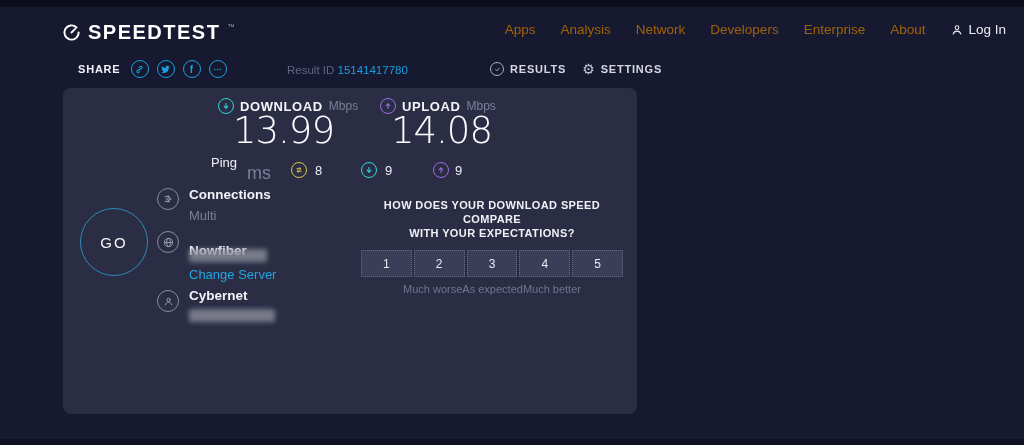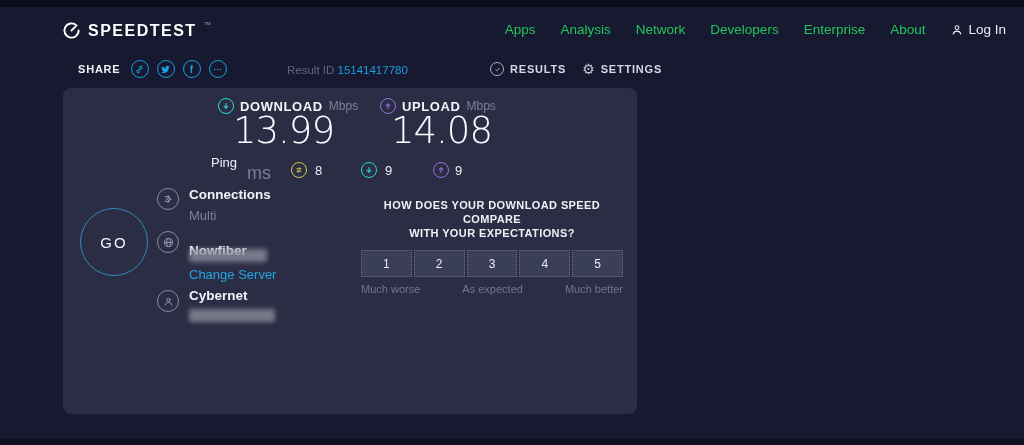--- a/index.html
+++ b/index.html
@@ -8,24 +8,24 @@
     position:relative; width:1024px; height:445px;
     background:#171930; overflow:hidden;
     font-family:"Liberation Sans", sans-serif;
     -webkit-font-smoothing:antialiased;
   }
   .strip-top { position:absolute; left:0; top:0; width:100%; height:7px; background:#0c0d1a; }
   .strip-bottom { position:absolute; left:0; bottom:0; width:100%; height:6px; background:#101120; }
 
   
   .logo { position:absolute; left:62px; top:21px; display:flex; align-items:center; gap:7px; }
-  .logo-text { color:#ffffff; font-size:16px; font-weight:bold; letter-spacing:1.5px; }
+  .logo-text { color:#ffffff; font-size:20px; font-weight:bold; letter-spacing:1.5px; }
   .logo-tm { color:#9aa0b5; font-size:7px; vertical-align:top; position:relative; top:-6px; }
   .nav { position:absolute; right:18px; top:22px; display:flex; align-items:center; gap:25px; }
-  .nav-item { color:#22c55e; font-size:13.5px; cursor:pointer; }
+  .nav-item { color:#a16207; font-size:13.5px; cursor:pointer; }
   .login { display:flex; align-items:center; gap:4px; color:#eceef5; font-size:13.5px; cursor:pointer; }
 
   
   .share-group { position:absolute; left:78px; top:60px; display:flex; align-items:center; gap:8px; }
   .share-label { color:#f0f2f7; font-size:11px; font-weight:bold; letter-spacing:0.8px; margin-right:2px; }
   .share-circle {
     width:18px; height:18px; border-radius:50%; border:1.5px solid #199fdd;
     display:flex; align-items:center; justify-content:center; cursor:pointer;
     color:#199fdd; font-weight:bold; font-size:10px;
   }
@@ -83,21 +83,21 @@
 
   
   .survey { position:absolute; left:298px; top:110px; width:262px; }
   .survey-title { color:#eff1f6; font-size:11px; font-weight:bold; letter-spacing:0.4px; text-align:center; line-height:14px; }
   .survey-row { display:flex; gap:2px; margin-top:10px; }
   .rating-btn {
     flex:1; height:27px; background:#3a3e58; border:1px dotted #676b84;
     color:#e9ebf3; font-size:12px; display:flex; align-items:center; justify-content:center;
     cursor:pointer; font-family:"Liberation Sans", sans-serif;
   }
-  .survey-scale { display:flex; justify-content:space-between; margin-top:6px; }
+  .survey-scale { display:flex; justify-content:center; margin-top:6px; }
   .scale-label { color:#70758e; font-size:11px; }
 
   svg { display:block; }
 </style>
 </head>
 <body>
 
 <div class="page">
   <div class="strip-top"></div>
 

